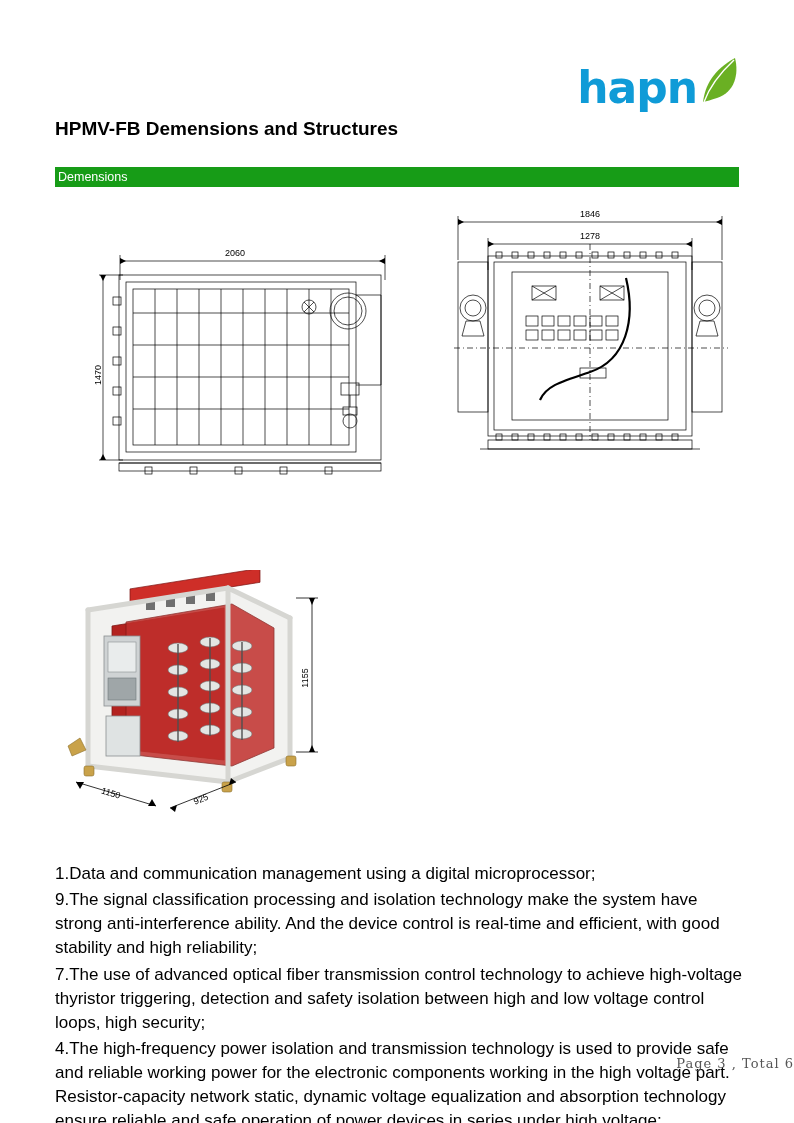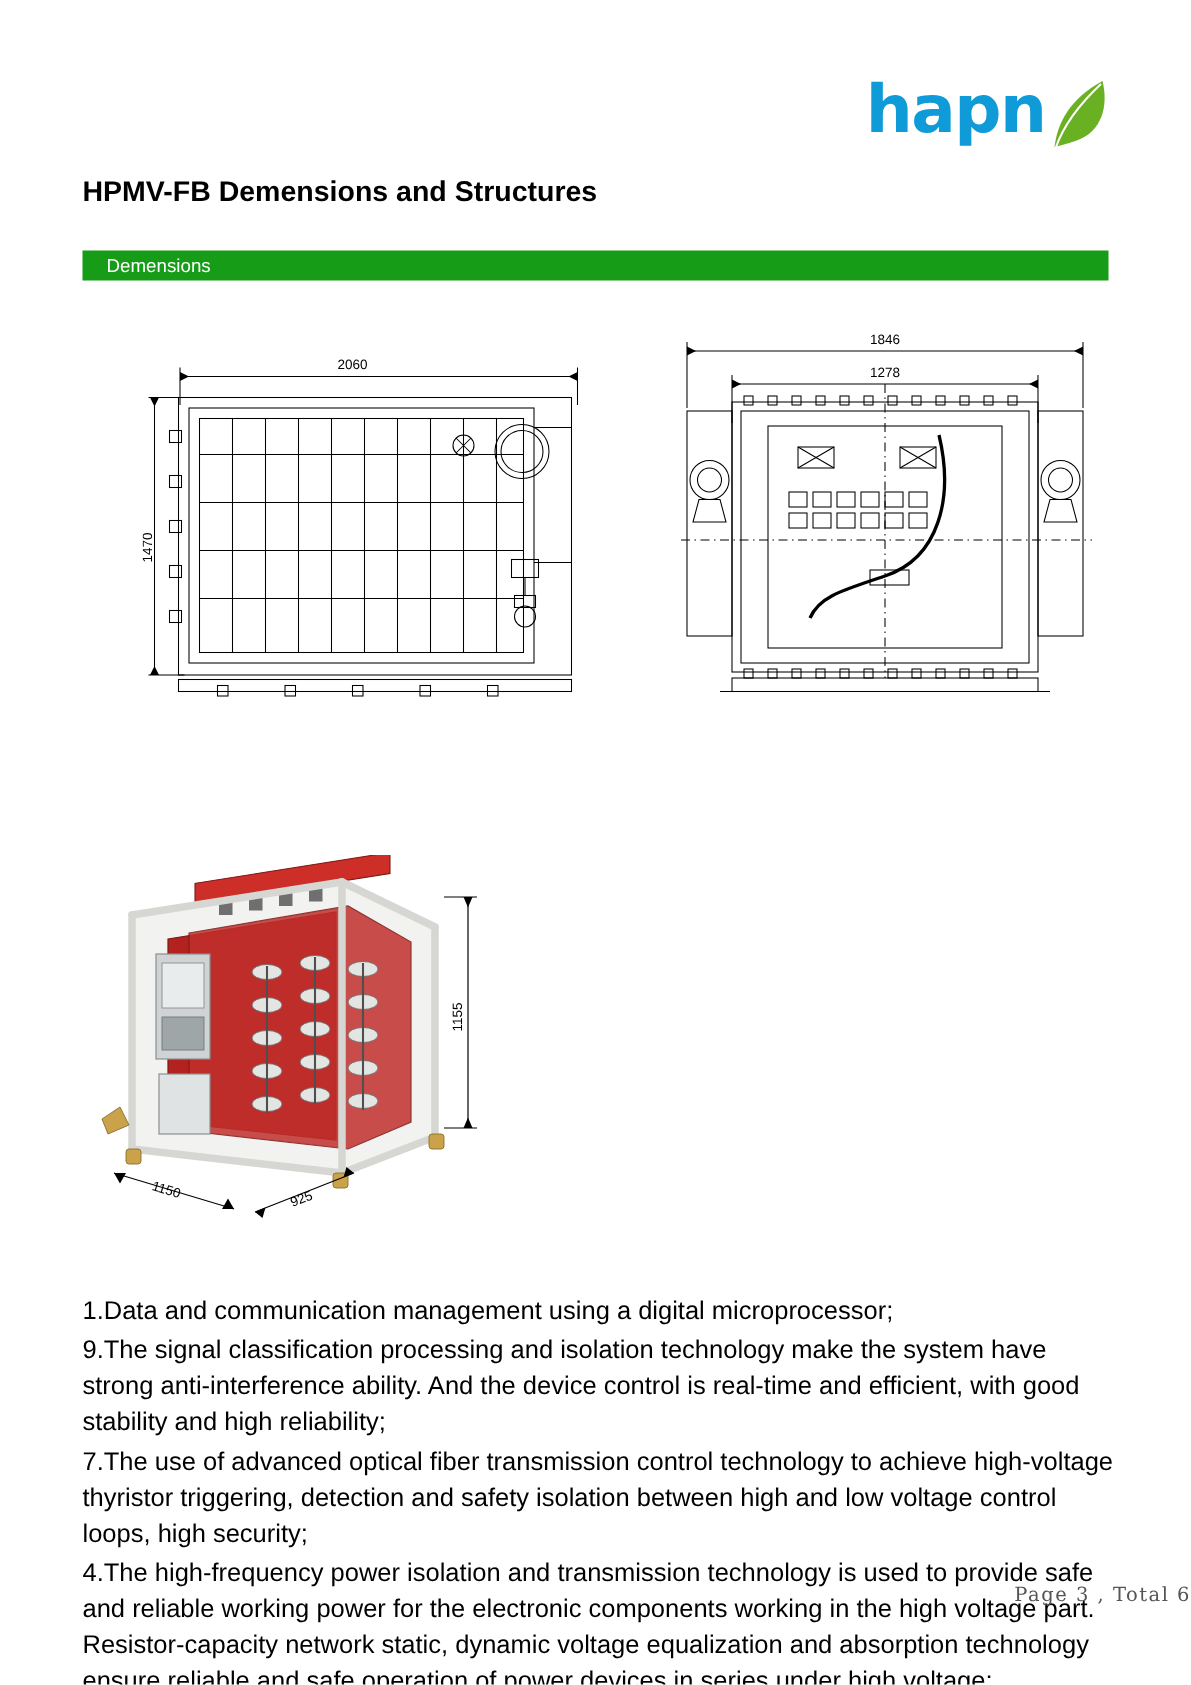--- a/index.html
+++ b/index.html
@@ -21,20 +21,21 @@
     height: 1123px;
     box-sizing: border-box;
   }
 
   
   .logo {
     position: absolute;
     top: 52px;
     right: 55px;
     display: flex;
+    align-items: flex-end;
     height: 58px;
   }
   .logo-text {
     font-family: "DejaVu Sans", sans-serif;
     font-size: 44px;
     font-weight: bold;
     color: #0f9bd7;
     letter-spacing: -1px;
     line-height: 1;
   }
@@ -58,32 +59,32 @@
   
   .section-bar {
     position: absolute;
     left: 55px;
     width: 684px;
     height: 20px;
     background: #179c17;
     color: #ffffff;
     font-size: 12.5px;
     line-height: 20px;
-    padding-left: 16px;
+    padding-left: 3px;
     box-sizing: border-box;
   }
   #bar-dimensions { top: 167px; }
   #bar-features { top: 535px; }
 
   
   .drawing-area {
     position: absolute;
   }
-  #drawing-left { left: 95px; top: 225px; width: 300px; height: 260px; }
-  #drawing-right { left: 440px; top: 212px; width: 300px; height: 270px; }
+  #drawing-left { left: 95px; top: 235px; width: 300px; height: 260px; }
+  #drawing-right { left: 440px; top: 200px; width: 300px; height: 270px; }
   #drawing-photo { left: 60px; top: 570px; width: 320px; height: 260px; }
 
   svg { display: block; }
 
   .dim-label {
     font-family: "Liberation Sans", sans-serif;
     font-size: 9px;
     fill: #000000;
   }
 

